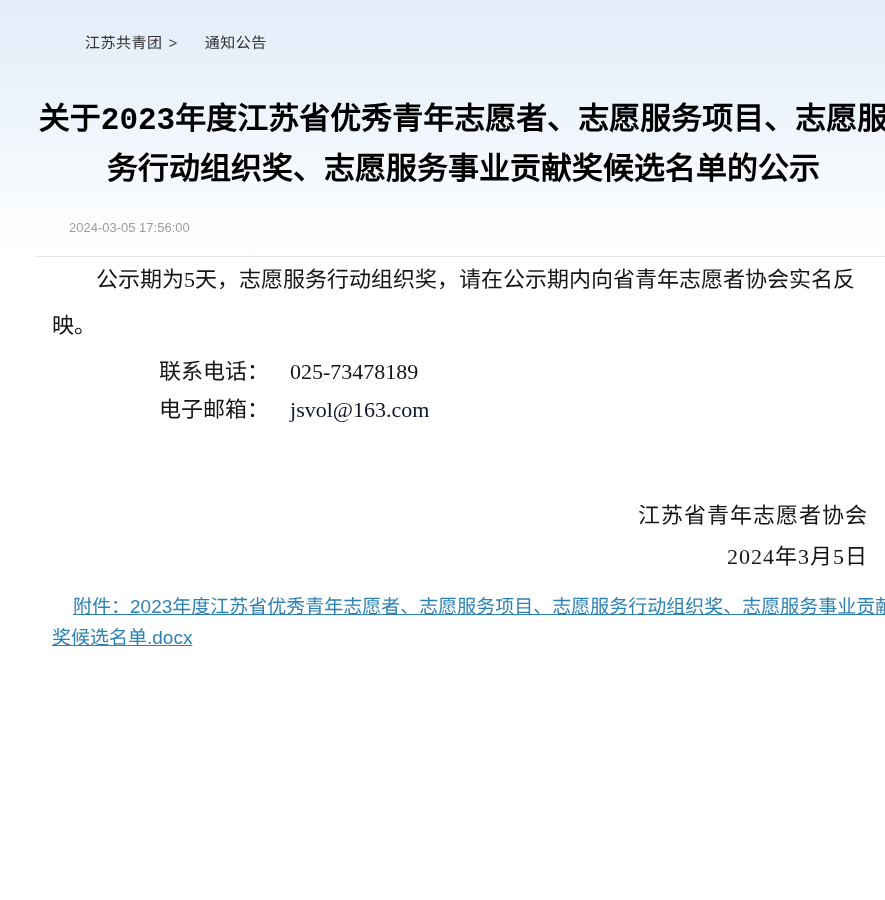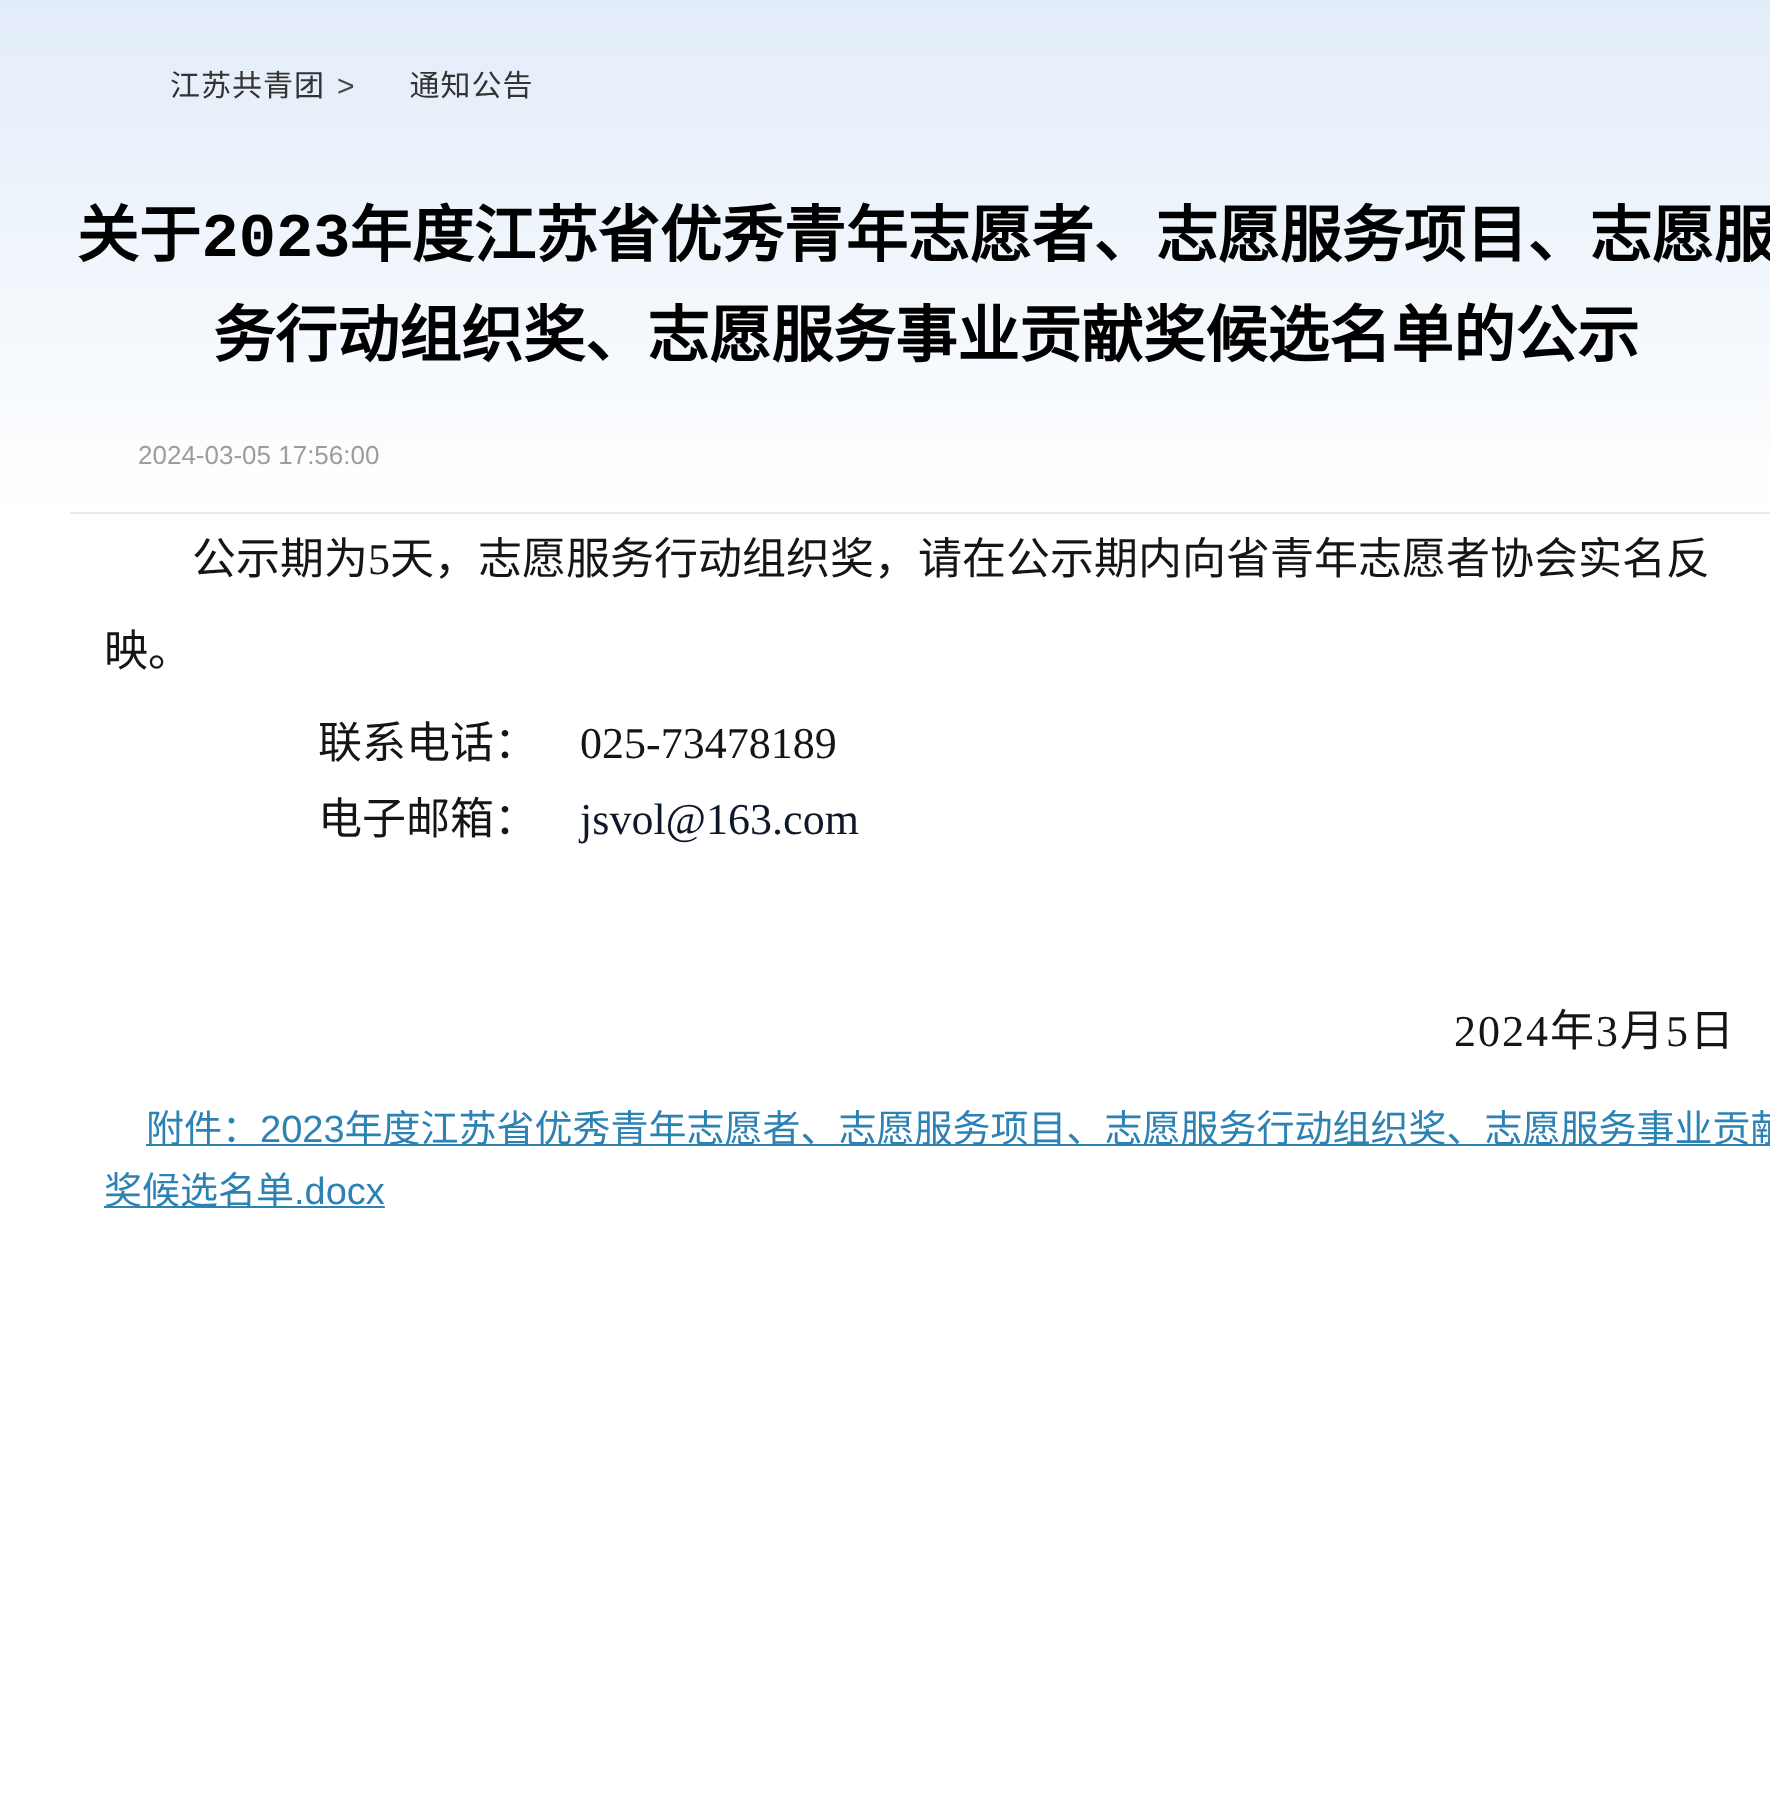--- a/index.html
+++ b/index.html
@@ -121,20 +121,21 @@
     <p class="para">公示期为5天，志愿服务行动组织奖，请在公示期内向省青年志愿者协会实名反映。</p>
 
     <div class="contact-block">
 
       <div class="contact-line"><span>联系电话：</span><span>025-73478189</span></div>
 
       <div class="contact-line"><span>电子邮箱：</span><a class="u-link">jsvol@163.com</a></div>
     </div>
 
     <div class="signature">
+      <div>江苏省青年志愿者协会</div>
       <div>2024年3月5日</div>
     </div>
 
   </div>
 
   <div class="attachment">
     <a>附件：2023年度江苏省优秀青年志愿者、志愿服务项目、志愿服务行动组织奖、志愿服务事业贡献奖候选名单.docx</a>
   </div>
 
 </div>

